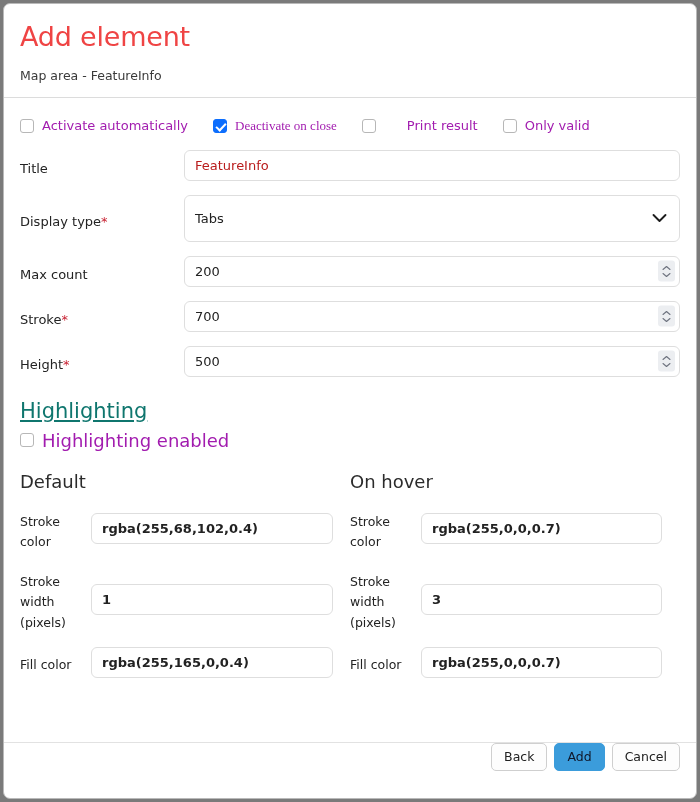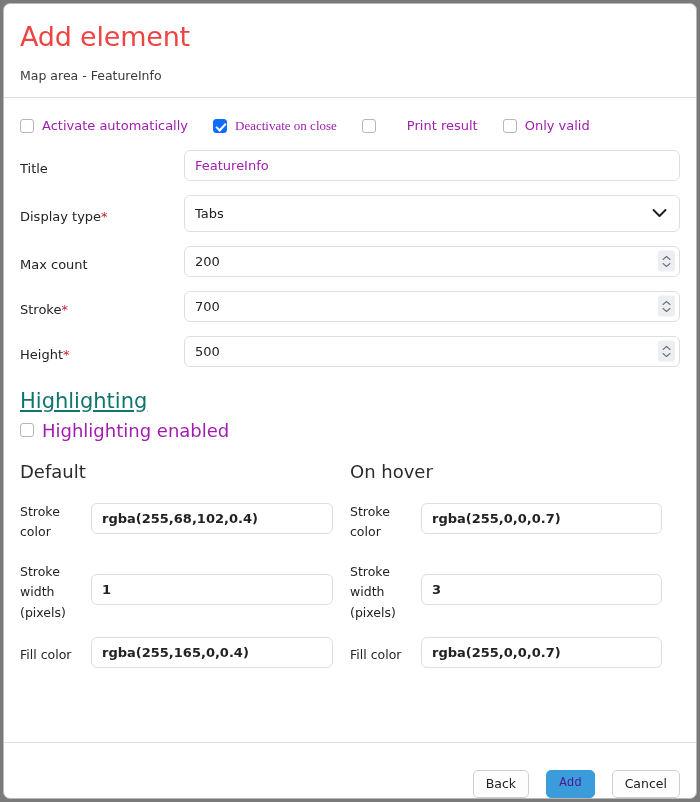--- a/index.html
+++ b/index.html
@@ -100,22 +100,22 @@
     border: 1px solid #dedede;
     border-radius: 6px;
     background: #fff;
     font-size: 13px;
     color: #222;
     padding: 0 10px;
     display: flex;
     align-items: center;
     font-family: "DejaVu Sans", sans-serif;
   }
-  .input.ph { color: #a21caf; }
-  .input.sel { padding-right: 34px; height: 37px; }
+  .input.ph { color: #b91c1c; }
+  .input.sel { padding-right: 34px; height: 47px; }
   .chev {
     position: absolute;
     right: 13px; top: 50%;
     transform: translateY(-50%);
     pointer-events: none;
     line-height: 0;
   }
   .spin {
     position: absolute;
     right: 5px; top: 50%;
@@ -158,42 +158,41 @@
     line-height: 1.62;
     padding-top: 6px;
   }
   .sctl { flex: 1 1 auto; padding-right: 17px; font-weight: bold; }
   .col:last-child .sctl { padding-right: 18px; }
   
   .footer-div { height: 1px; background: #e2e2e2; width: 100%; }
   .footer {
     height: 55px;
     display: flex;
-    align-items: flex-end;
+    align-items: flex-start;
     justify-content: flex-end;
     padding: 0 16px;
-    gap: 17px;
+    gap: 7px;
     margin-left: 16px;
   }
   .btn {
     font-family: "DejaVu Sans", sans-serif;
     font-size: 12.5px;
     border: 1px solid #cfcfcf;
     border-radius: 5px;
     background: #fdfdfd;
     color: #212121;
     padding: 5px 12px 6px 12px;
     cursor: pointer;
     line-height: 1.2;
   }
   .btn.primary {
     background: #3b9cdb;
     border-color: #3b9cdb;
-    color: #4c1d95;
-    font-family: Liberation Mono, monospace;
+    color: #0f172a;
   }
 </style>
 </head>
 <body>
 
 <div class="window">
 
   <div class="hdr">
     <div class="hdr-title">Add element</div>
     <div class="hdr-sub">Map area - FeatureInfo</div>

